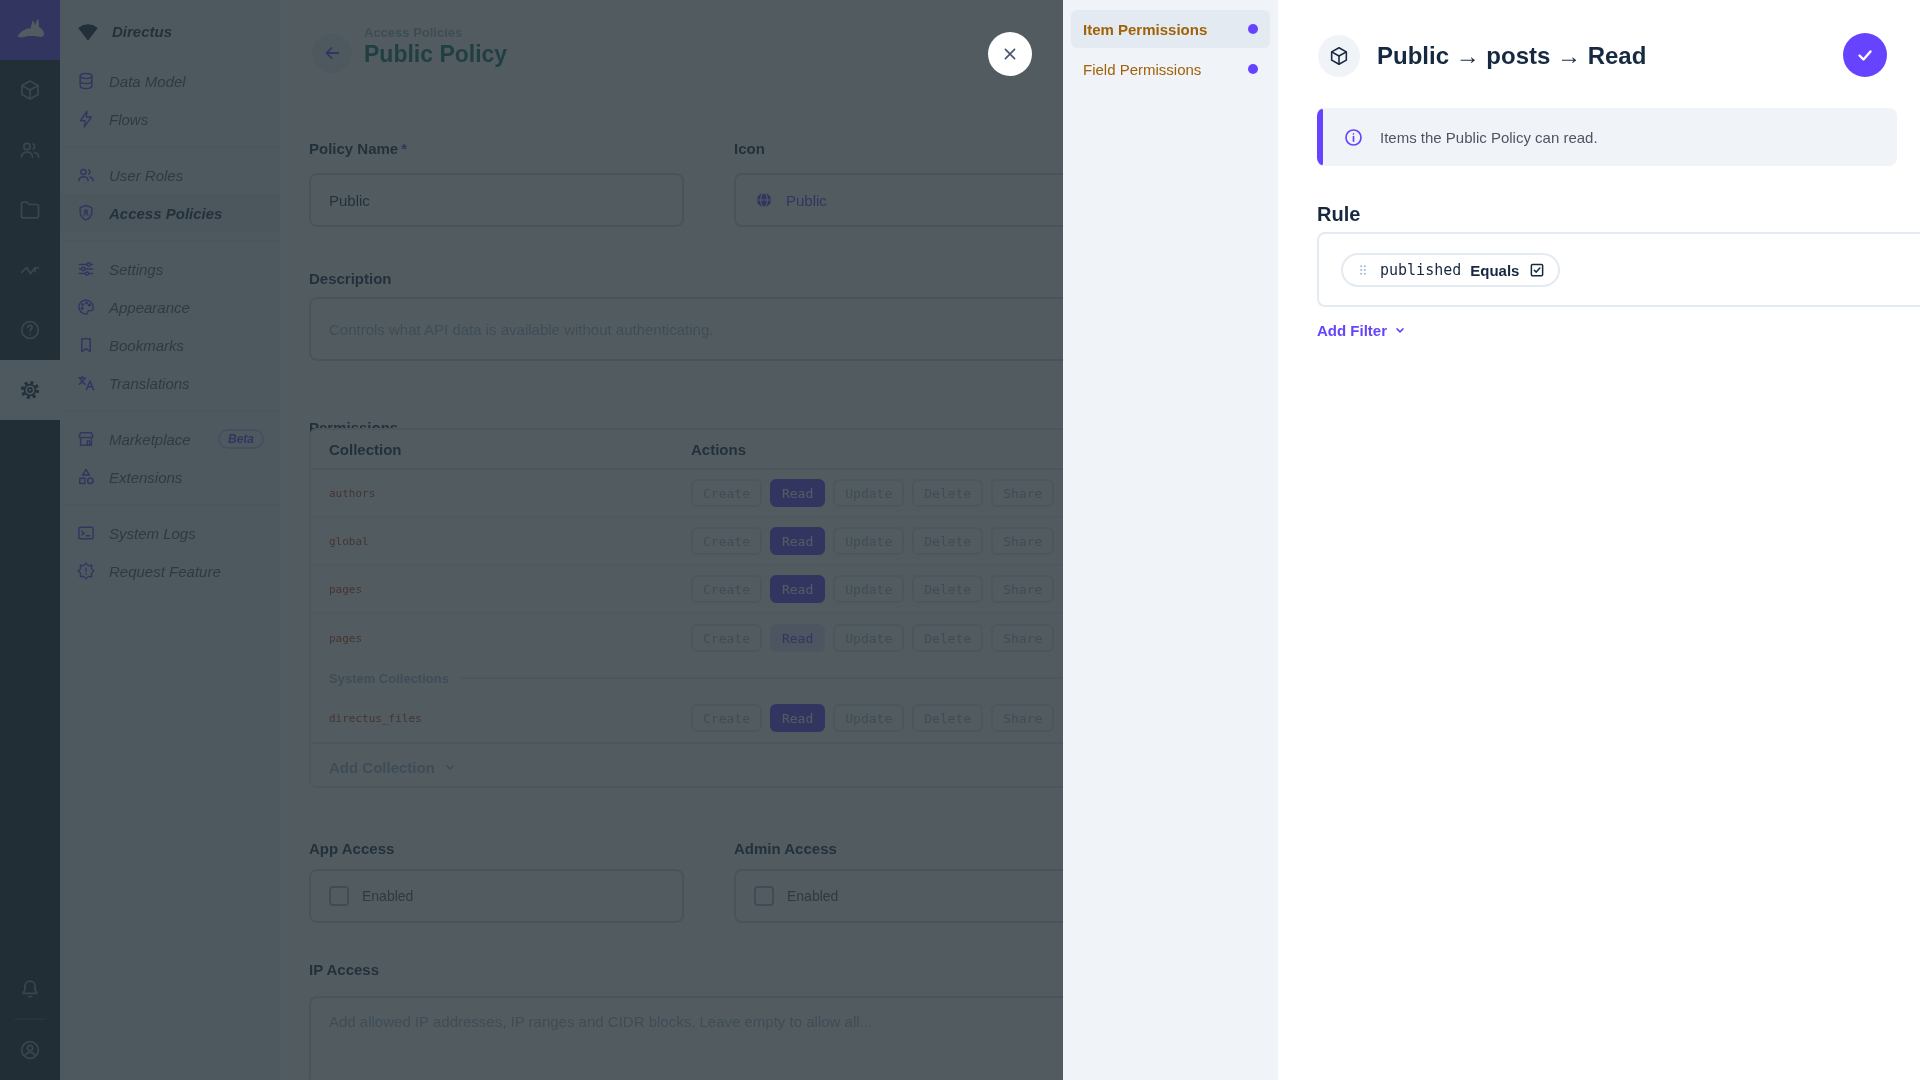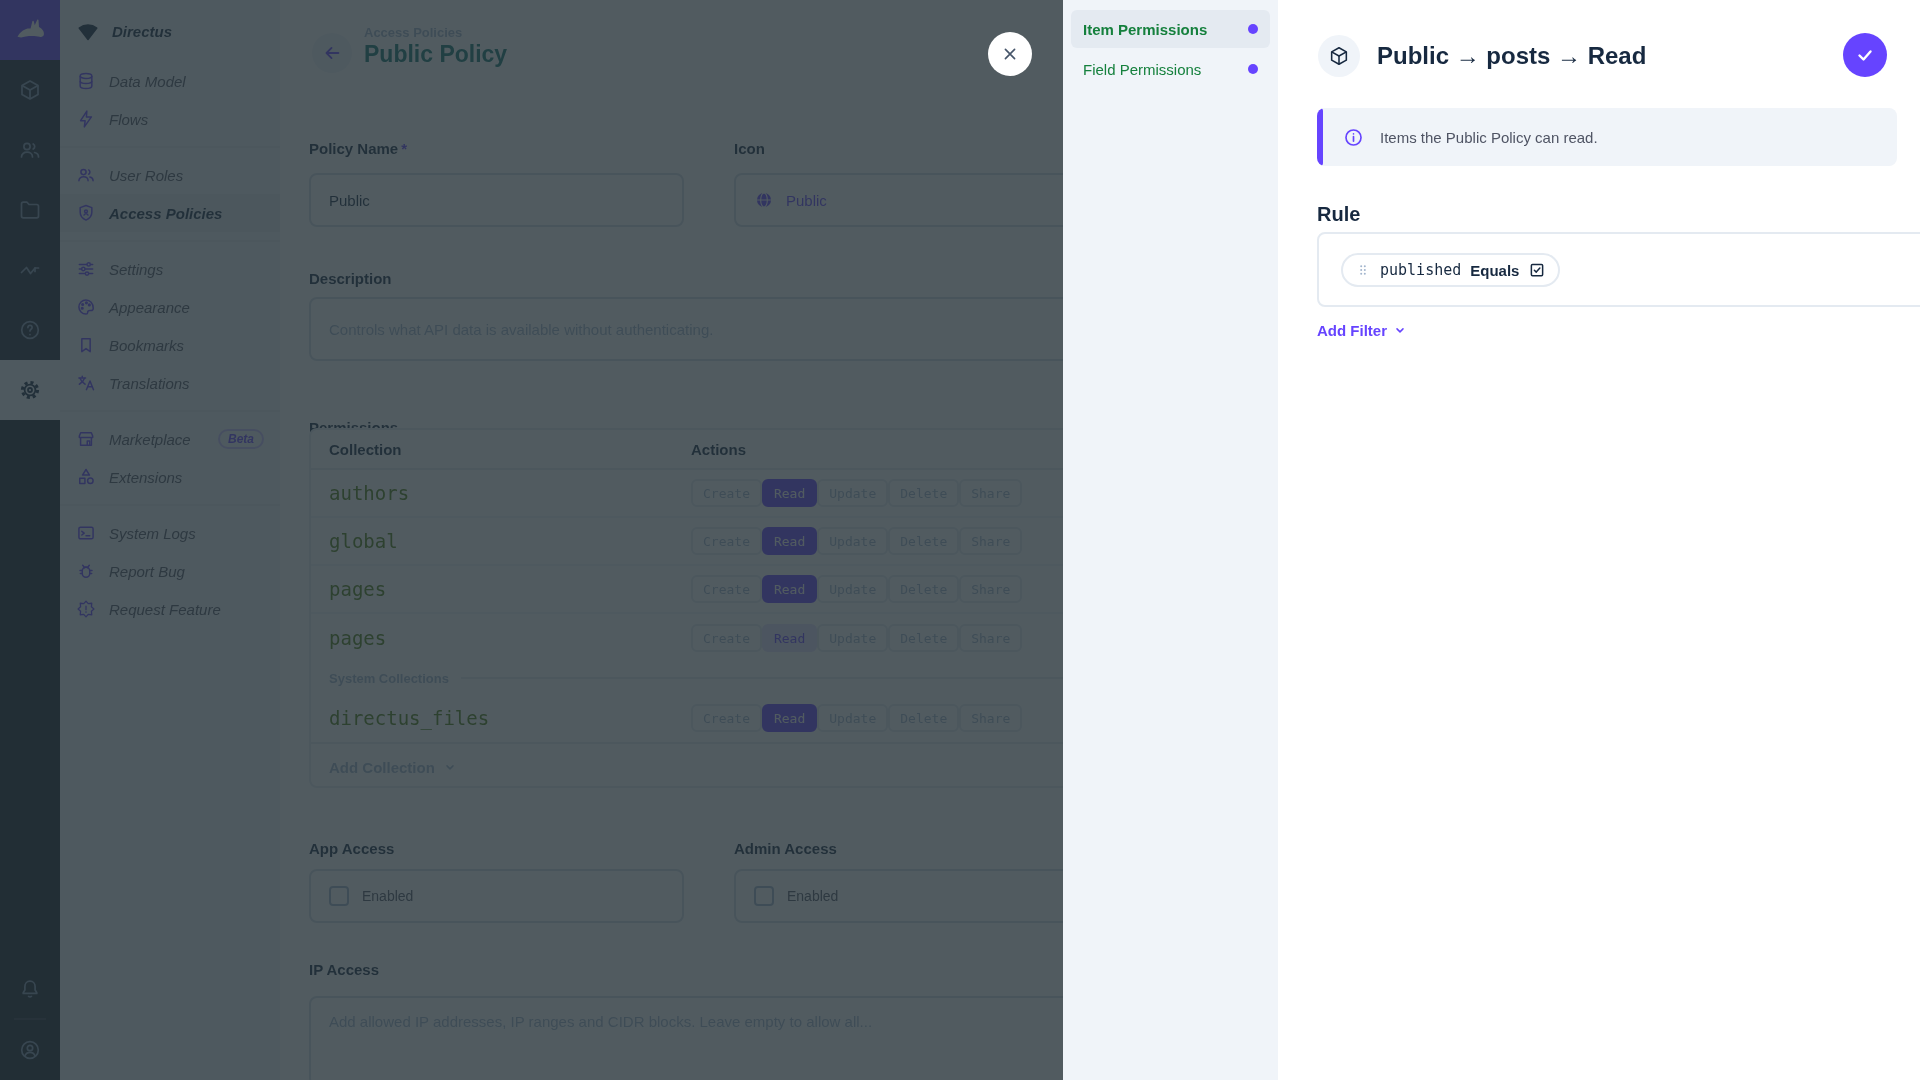--- a/index.html
+++ b/index.html
@@ -43,41 +43,41 @@
   .icon-val { display:flex; align-items:center; gap:12px; color:#6644ff; font-size:15px; font-weight:500; }
   .desc-val { font-size:15px; color:#a2b5cd; }
 
   
   .perm-table { position:absolute; left:29px; top:428px; width:841px; height:360px; border:2px solid #e4eaf1; border-radius:8px; background:#fff; overflow:hidden; }
   .pt-head { height:40px; display:flex; align-items:center; border-bottom:2px solid #e4eaf1; }
   .pt-col1 { width:380px; padding-left:18px; }
   .pt-head span { font-size:15px; font-weight:600; color:#172940; }
   .pt-row { height:48px; display:flex; align-items:center; }
   .pt-row.bdr { border-bottom:2px solid #eef2f8; }
-  .coll { font-family:"DejaVu Sans Mono","Liberation Mono",monospace; font-size:19px; color:#4d7c0f; }
-  .acts { display:flex; align-items:center; }
+  .coll { font-family:"DejaVu Sans Mono","Liberation Mono",monospace; font-size:11px; color:#c2410c; }
+  .acts { display:flex; gap:8px; align-items:center; }
   .pbtn { height:28px; padding:0 10px; border:2px solid #e4eaf1; border-radius:6px; background:#fff; color:#a2b5cd;
           font-family:"DejaVu Sans Mono","Liberation Mono",monospace; font-size:13px; display:flex; align-items:center; cursor:pointer; }
   .pbtn.on { background:#5143c0; border-color:#5143c0; color:#fff; background:#6644ff; border-color:#6644ff; }
   .pbtn.partial { background:#e5deff; border-color:#e5deff; color:#6644ff; }
   .sys-band { height:32px; display:flex; align-items:center; padding-left:18px; gap:12px; }
   .sys-label { font-size:13px; font-weight:600; color:#a2b5cd; white-space:nowrap; }
   .sys-line { flex:1; height:2px; background:#e4eaf1; }
   .add-row { height:48px; border-top:2px solid #e4eaf1; display:flex; align-items:center; gap:6px; padding-left:18px; color:#a2b5cd; font-size:15px; font-weight:600; cursor:pointer; }
 
   .cb { width:20px; height:20px; border:2px solid #a2b5cd; border-radius:4px; margin-right:13px; flex:none; }
   .cb-label { font-size:14px; color:#4f5464; }
 
   
   .overlay { position:absolute; left:0; top:0; width:1063px; height:100%; background:rgba(38,50,56,.8); z-index:50; }
   .close-btn { position:absolute; left:988px; top:32px; width:44px; height:44px; border-radius:50%; background:#fff; border:none; z-index:70;
                display:flex; align-items:center; justify-content:center; color:#46556a; cursor:pointer; }
 
   .drawer-nav { position:absolute; left:1063px; top:0; width:215px; height:100%; background:#f0f4f9; z-index:60; padding-top:10px; }
-  .d-tab { height:38px; margin:0 8px 2px; border-radius:6px; display:flex; align-items:center; padding:0 12px; font-size:15px; font-weight:500; color:#15803d; cursor:pointer; }
+  .d-tab { height:38px; margin:0 8px 2px; border-radius:6px; display:flex; align-items:center; padding:0 12px; font-size:15px; font-weight:500; color:#a16207; cursor:pointer; }
   .d-tab.active { background:#e4eaf1; font-weight:600; }
   .dot { width:10px; height:10px; border-radius:50%; background:#6644ff; margin-left:auto; flex:none; }
 
   .drawer-main { position:absolute; left:1278px; top:0; right:0; height:100%; background:#fff; z-index:60; }
   .d-badge { position:absolute; left:40px; top:35px; width:42px; height:42px; border-radius:50%; background:#f0f4f9; color:#172940; display:flex; align-items:center; justify-content:center; }
   .d-title { position:absolute; left:99px; top:42px; font-size:24px; font-weight:700; color:#172940; }
   .save-btn { position:absolute; right:33px; top:33px; width:44px; height:44px; border-radius:50%; background:#6644ff; border:none; display:flex; align-items:center; justify-content:center; cursor:pointer; }
   .notice { position:absolute; left:39px; top:108px; width:580px; height:58px; background:#f0f4f9; border-radius:8px; display:flex; align-items:center; gap:16px; padding-left:26px; overflow:hidden; }
   .nbar { position:absolute; left:0; top:0; width:6px; height:100%; background:#6644ff; border-radius:3px; }
   .notice-txt { font-size:15px; color:#4f5464; }
@@ -308,31 +308,20 @@
         <svg width="20" height="20" viewBox="0 0 24 24" fill="none" stroke="currentColor" stroke-width="1.8" stroke-linecap="round" stroke-linejoin="round">
           <rect x="3.5" y="5" width="17" height="14" rx="2"></rect>
             <path d="M7 10 L9.8 12.2 L7 14.4"></path>
             <path d="M12 15.2 H16.5"></path>
         </svg>
       </span>
       <span>System Logs</span>
     </div>
     <div class="nav-item">
       <span class="ico">
-        <svg width="20" height="20" viewBox="0 0 24 24" fill="none" stroke="currentColor" stroke-width="1.8" stroke-linecap="round">
-          <path d="M12 7.5 a4.5 4.5 0 0 1 4.5 4.5 V15 a4.5 4.5 0 0 1 -9 0 V12 A4.5 4.5 0 0 1 12 7.5 Z"></path>
-          <path d="M9.6 8.3 c0.6-1.4 4.2-1.4 4.8 0"></path>
-            <path d="M9.5 7 L8 5.2 M14.5 7 L16 5.2"></path>
-          <path d="M7.5 11.5 H4.8 M7.5 15 H5.2 M16.5 11.5 H19.2 M16.5 15 H18.8"></path>
-        </svg>
-      </span>
-      <span>Report Bug</span>
-    </div>
-    <div class="nav-item">
-      <span class="ico">
         <svg width="20" height="20" viewBox="0 0 24 24" fill="none" stroke="currentColor" stroke-width="1.6" stroke-linejoin="round">
           <path d="M21.5 12 L18.5 14.7 L18.9 18.9 L14.7 18.5 L12 21.5 L9.3 18.5 L5.1 18.9 L5.5 14.7 L2.5 12 L5.5 9.3 L5.1 5.1 L9.3 5.5 L12 2.5 L14.7 5.5 L18.9 5.1 L18.5 9.3 Z"></path>
           <path d="M12 8.5 V13" stroke-linecap="round"></path>
             <path d="M12 15.7 v0.01" stroke-linecap="round" stroke-width="2"></path>
         </svg>
       </span>
       <span>Request Feature</span>
     </div>
   </nav>
 

